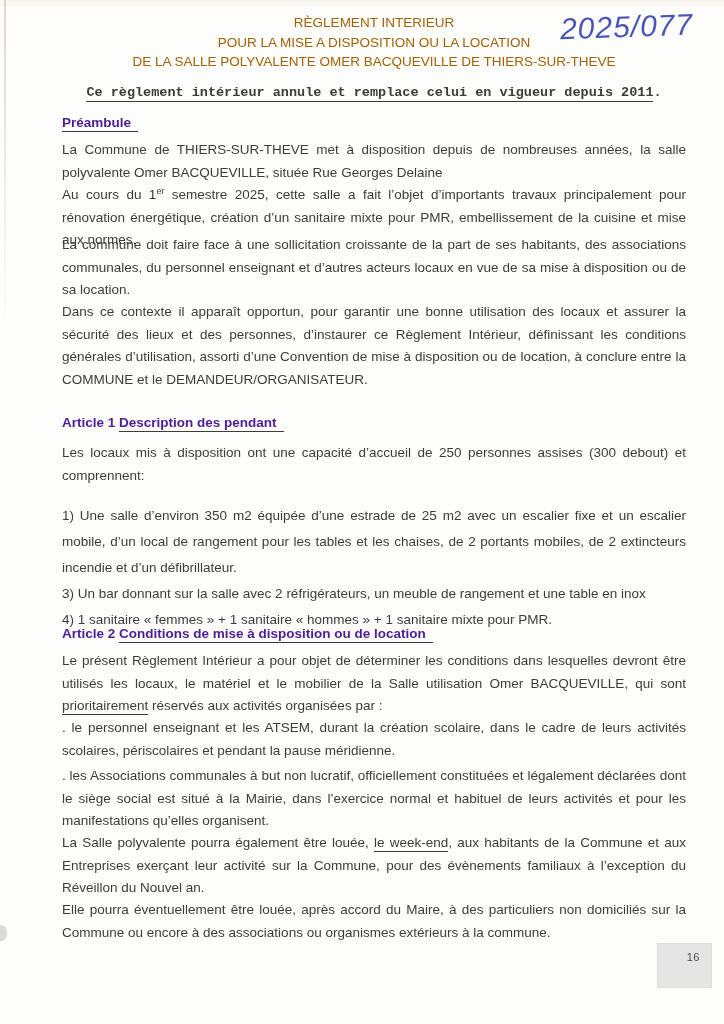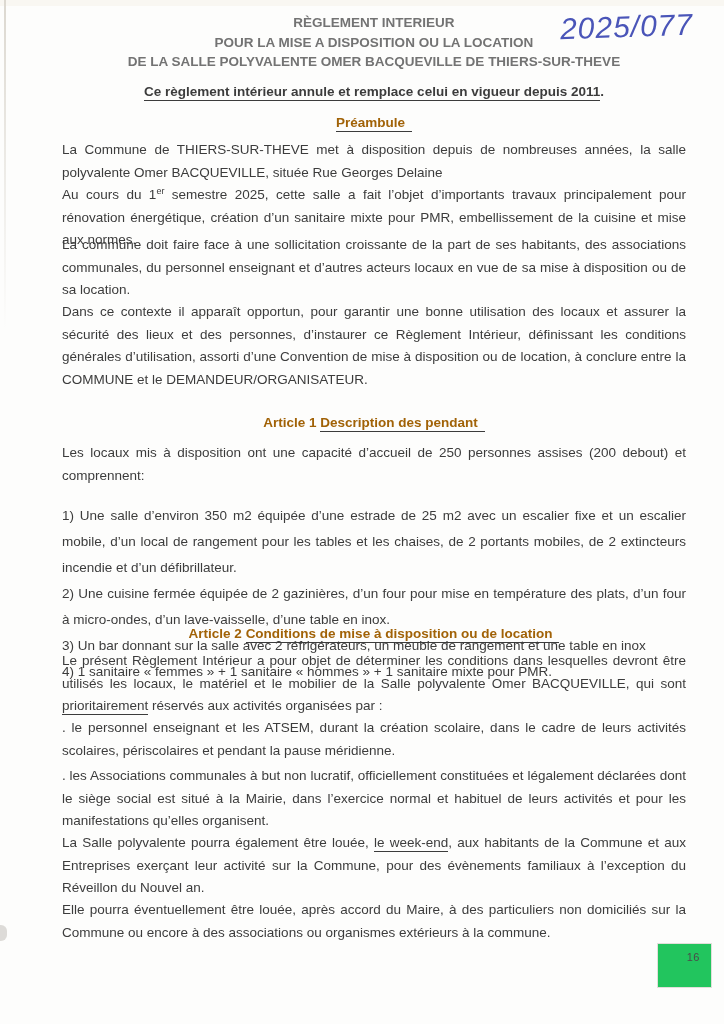--- a/index.html
+++ b/index.html
@@ -13,40 +13,40 @@
     -webkit-font-smoothing:antialiased;
   }
   .block{
     position:absolute;
     left:62px;width:624px;
     font-size:13.5px;
     line-height:22.5px;
     text-align:justify;
   }
   .center{text-align:center;}
-  .bold{font-weight:bold;}
-  .title-block{line-height:19.5px;font-weight:bold;color:#737373;}
+  .bold{font-weight:bold;font-family:Liberation Mono, monospace;}
+  .title-block{line-height:19.5px;font-weight:normal;color:#a16207;}
   .u{border-bottom:1.4px solid #3c3c3c;padding-bottom:1px;}
   .u-trail{border-bottom:1.4px solid #3c3c3c;padding-bottom:1px;padding-right:7px;}
-  .heading{font-weight:bold;text-align:center;color:#a16207;}
+  .heading{font-weight:bold;text-align:left;color:#4c1d95;}
   .list-block{line-height:26px;margin-top:31px;}
   .list-block p{margin:0;}
   sup{font-size:9px;line-height:0;vertical-align:super;margin-top:24px;}
   .annotation{
     position:absolute;left:560px;top:10px;
     font-size:30px;font-style:italic;letter-spacing:1px;
     color:#4a55b8;
     transform:rotate(-2deg);
     white-space:nowrap;
   }
   .pagebox{
     position:absolute;left:657px;top:943px;
     width:55px;height:45px;
     border:1px solid #e2dfda;
-    background:#22c55e;
+    background:#e5e5e5;
     box-sizing:border-box;
     text-align:right;
   }
   .pagebox span{
     display:inline-block;margin:7px 11px 0 0;
     font-size:11px;color:#4a4a4a;letter-spacing:.5px;
   }
   
   .edge-line{position:absolute;left:4px;top:0;width:2px;height:330px;
     background:linear-gradient(to bottom,#dcd8d0,rgba(220,216,208,0));}
@@ -86,35 +86,34 @@
   </div>
 
   <div class="block" style="top:234px">La commune doit faire face à une sollicitation croissante de la part de ses habitants, des associations communales, du personnel enseignant et d’autres acteurs locaux en vue de sa mise à disposition ou de sa location.</div>
 
   <div class="block" style="top:301px">Dans ce contexte il apparaît opportun, pour garantir une bonne utilisation des locaux et assurer la sécurité des lieux et des personnes, d’instaurer ce Règlement Intérieur, définissant les conditions générales d’utilisation, assorti d’une Convention de mise à disposition ou de location, à conclure entre la COMMUNE et le DEMANDEUR/ORGANISATEUR.</div>
 
   <div class="block heading" style="top:412px">
     <span>Article 1 </span><span class="u-trail">Description des pendant</span>
   </div>
 
-  <div class="block" style="top:442px">Les locaux mis à disposition ont une capacité d’accueil de 250 personnes assises (200 debout) et comprennent:</div>
+  <div class="block" style="top:442px">Les locaux mis à disposition ont une capacité d’accueil de 250 personnes assises (300 debout) et comprennent:</div>
 
   <div class="block list-block" style="top:472px">
     <p>1) Une salle d’environ 350 m2 équipée d’une estrade de 25 m2 avec un escalier fixe et un escalier mobile, d’un local de rangement pour les tables et les chaises, de 2 portants mobiles, de 2 extincteurs incendie et d’un défibrillateur.</p>
-    <p>2) Une cuisine fermée équipée de 2 gazinières, d’un four pour mise en température des plats, d’un four à micro-ondes, d’un lave-vaisselle, d’une table en inox.</p>
     <p>3) Un bar donnant sur la salle avec 2 réfrigérateurs, un meuble de rangement et une table en inox</p>
     <p>4) 1 sanitaire « femmes » + 1 sanitaire « hommes » + 1 sanitaire mixte pour PMR.</p>
   </div>
 
   <div class="block heading" style="top:623px">
     <span>Article 2 </span><span class="u-trail">Conditions de mise à disposition ou de location</span>
   </div>
 
   <div class="block" style="top:650px">
-    <span>Le présent Règlement Intérieur a pour objet de déterminer les conditions dans lesquelles devront être utilisés les locaux, le matériel et le mobilier de la Salle polyvalente Omer BACQUEVILLE, qui sont </span><span class="u">prioritairement</span><span> réservés aux activités organisées par :</span>
+    <span>Le présent Règlement Intérieur a pour objet de déterminer les conditions dans lesquelles devront être utilisés les locaux, le matériel et le mobilier de la Salle utilisation Omer BACQUEVILLE, qui sont </span><span class="u">prioritairement</span><span> réservés aux activités organisées par :</span>
   </div>
 
   <div class="block" style="top:717px">. le personnel enseignant et les ATSEM, durant la création scolaire, dans le cadre de leurs activités scolaires, périscolaires et pendant la pause méridienne.</div>
 
   <div class="block" style="top:765px">. les Associations communales à but non lucratif, officiellement constituées et légalement déclarées dont le siège social est situé à la Mairie, dans l’exercice normal et habituel de leurs activités et pour les manifestations qu’elles organisent.</div>
 
   <div class="block" style="top:832px">
     <span>La Salle polyvalente pourra également être louée, </span><span class="u">le week-end</span><span>, aux habitants de la Commune et aux Entreprises exerçant leur activité sur la Commune, pour des évènements familiaux à l’exception du Réveillon du Nouvel an.</span>
   </div>
 

